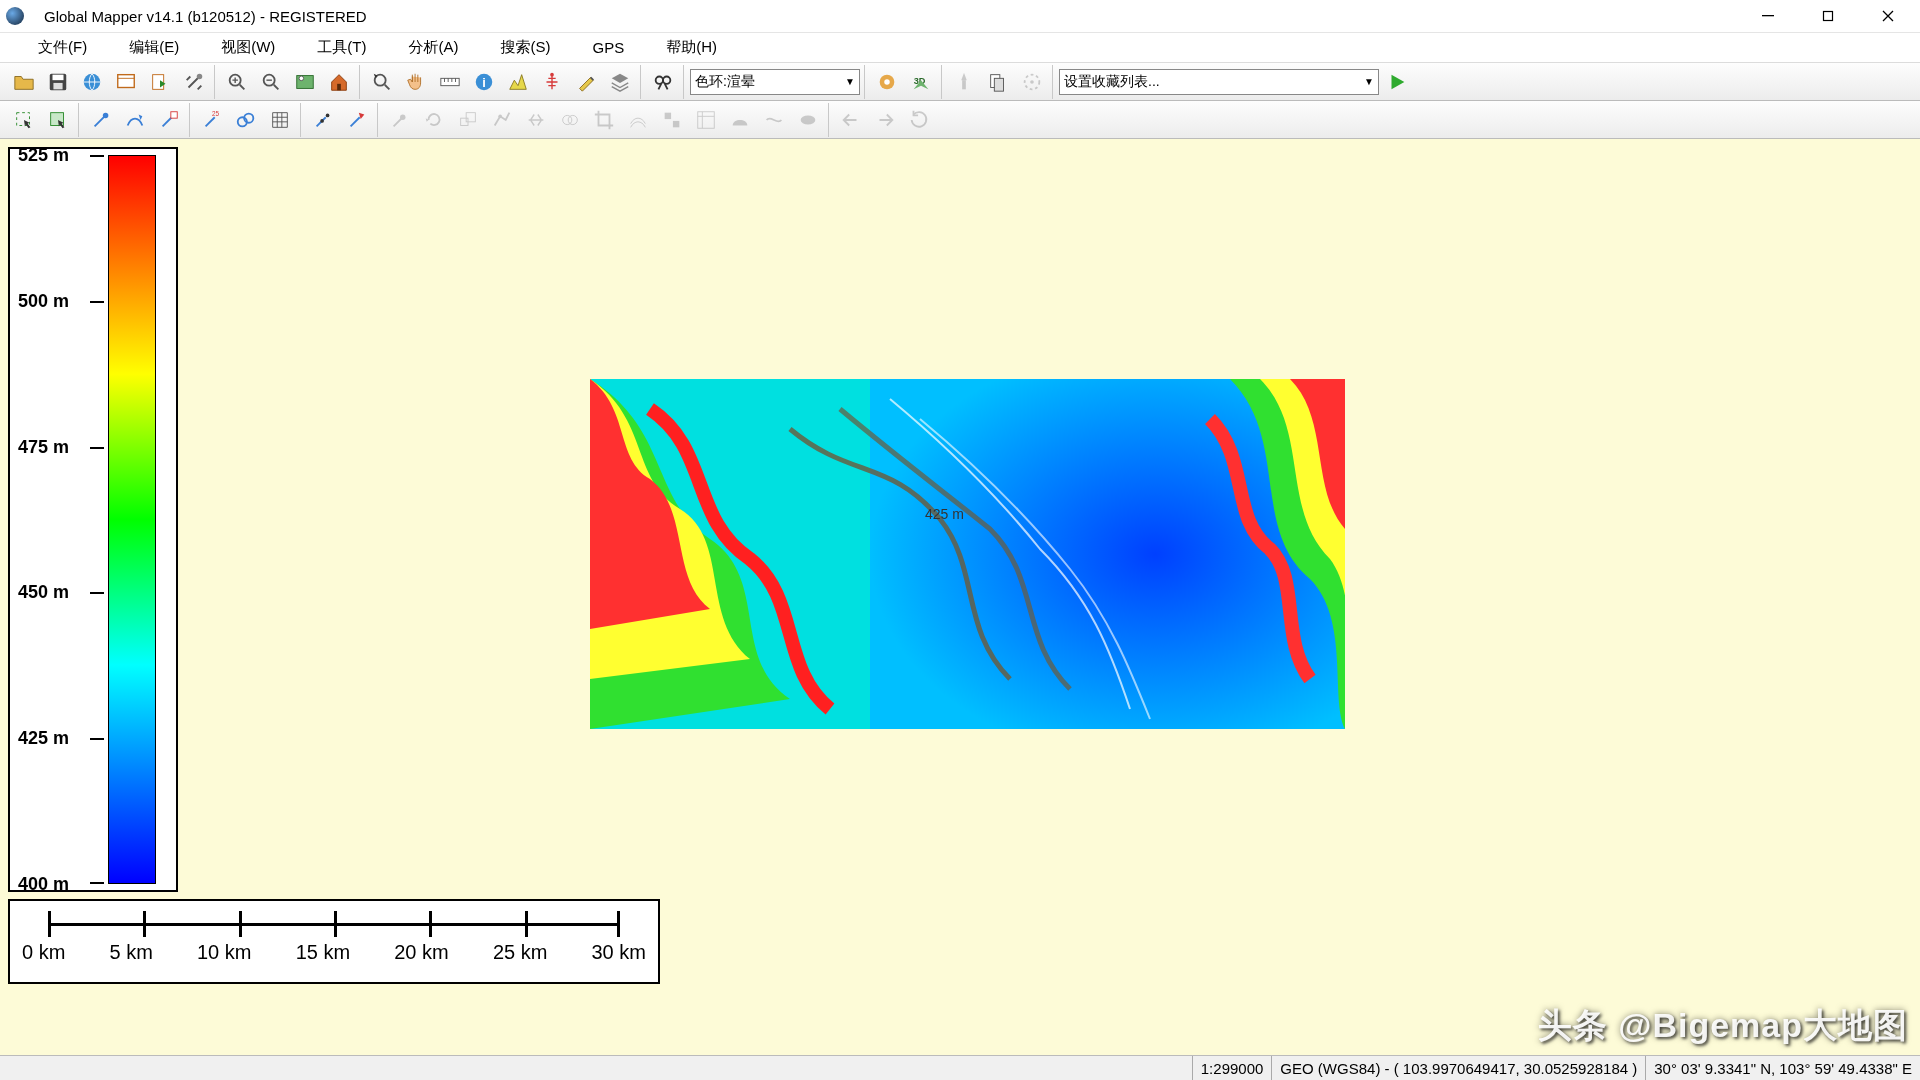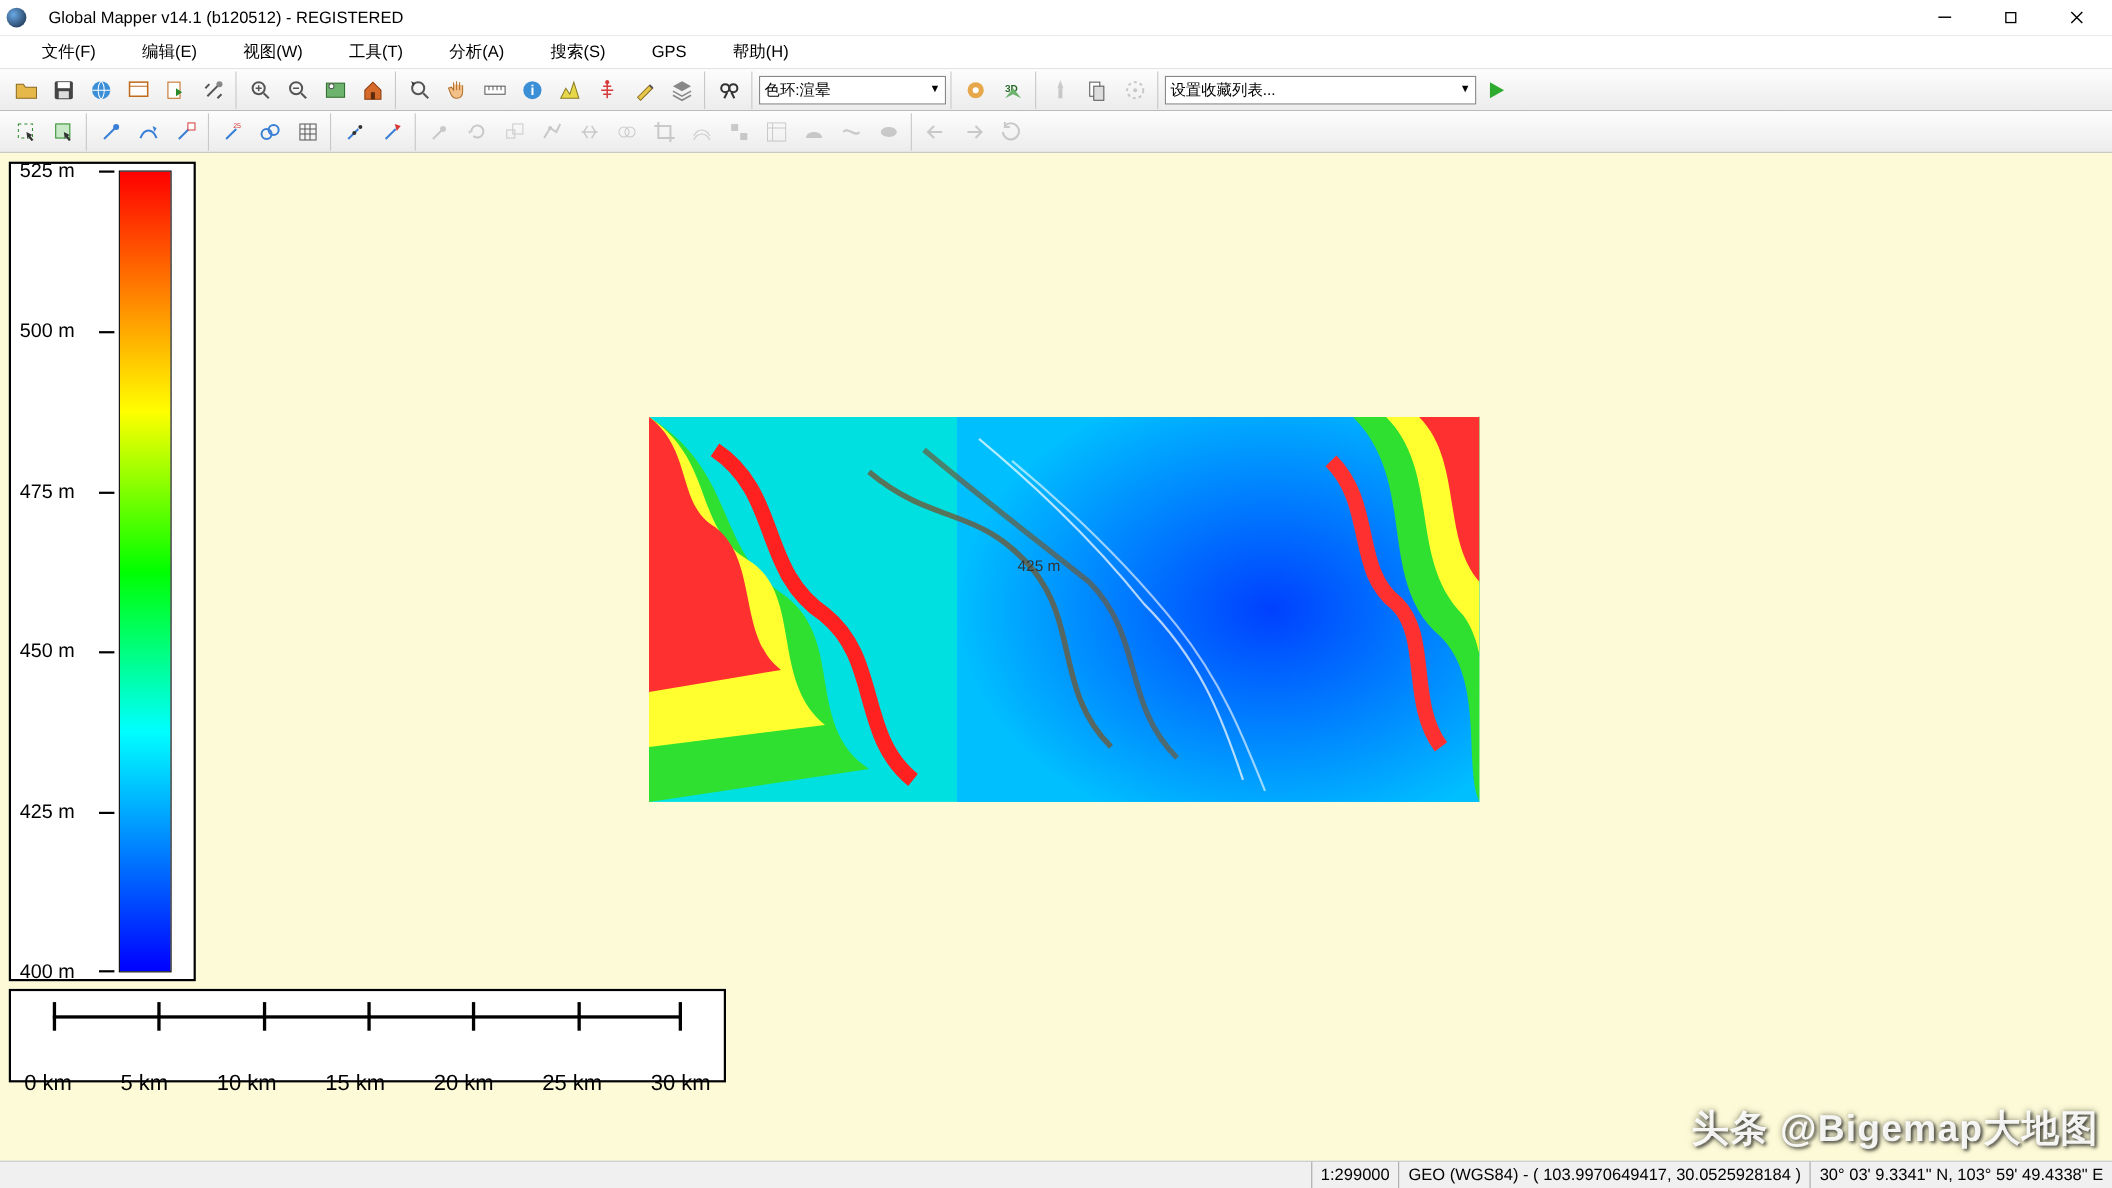--- a/index.html
+++ b/index.html
@@ -14,31 +14,31 @@
 .menu-item { padding: 3px 8px; cursor: default; margin-left: 26px; }
 .toolbar { height: 38px; background: linear-gradient(#fdfdfd,#ececec); border-bottom: 1px solid #bbb; display: flex; align-items: center; padding: 2px 4px; gap: 2px; }
 .tb-group { display: flex; align-items: center; gap: 2px; padding: 0 4px; border-right: 1px solid #c8c8c8; height: 34px; }
 .tb-btn { width: 32px; height: 32px; border: 1px solid transparent; border-radius: 3px; display: flex; align-items: center; justify-content: center; background: transparent; }
 .tb-btn svg { width: 22px; height: 22px; }
 .tb-btn.disabled { opacity: 0.4; }
 .tb-select { height: 26px; width: 170px; font-size: 14px; border: 1px solid #888; background: #fff; display:flex; align-items:center; padding:0 4px; justify-content:space-between;}
 .tb-select .arrow { font-size:10px; }
 .map-area { position: relative; width: 100%; height: calc(1080px - 33px - 30px - 38px - 38px - 25px); background: #fdfbd7; }
 .legend-box { position: absolute; left: 8px; top: 8px; width: 170px; height: 745px; border: 2px solid #000; background: #fff; padding: 6px 6px 6px 8px; }
-.legend-scale { position: relative; height: 100%; display: flex; }
+.legend-scale { position: relative; height: 100%; display: flex; font-weight: bold; }
 .legend-labels { position: relative; width: 72px; }
 .legend-labels span { position: absolute; left: 0; transform: translateY(-50%); font-size: 18px; }
 .legend-bar { width: 48px; height: 100%; background: linear-gradient(to bottom,#ff0000 0%,#ff7f00 15%,#ffff00 30%,#00ff00 50%,#00ffff 70%,#007fff 85%,#0000ff 100%); border:1px solid #000; }
 .legend-ticks { position: relative; width: 18px; }
 .legend-ticks span { position:absolute; left:0; width:14px; height:2px; background:#000; }
 .scale-box { position:absolute; left:8px; top:760px; width:652px; height:85px; border:2px solid #000; background:#fff; padding:8px 8px 0 8px; }
 .scale-line { position:relative; height:28px; }
 .scale-line .bar { position:absolute; left:30px; top:14px; right:30px; height:3px; background:#000; }
 .scale-line .tick { position:absolute; top:2px; width:3px; height:26px; background:#000; }
-.scale-labels { display:flex; justify-content:space-between; font-size:20px; padding:4px 4px 0 4px;margin-top:33px; }
+.scale-labels { display:flex; justify-content:space-between; font-size:20px; padding:4px 4px 0 4px; }
 .map-image { position:absolute; left:590px; top:240px; width:755px; height:350px; }
 .watermark { position:absolute; right:12px; bottom:6px; font-size:34px; font-weight:600; color:rgba(255,255,255,0.92); text-shadow:0 0 6px rgba(0,0,0,0.5),2px 2px 3px rgba(0,0,0,0.6); letter-spacing:1px;}
 .statusbar { height:25px; background:#f0f0f0; border-top:1px solid #bbb; display:flex; align-items:flex-start; font-size:15px; }
 .statusbar .spacer { flex:1; }
 .statusbar .cell { border-left:1px solid #aaa; padding:0 8px; height:100%; display:flex; align-items:center; white-space:nowrap; }
 .play-btn svg { fill:#2eaa2e; }
 </style>
 </head>
 <body>
 
@@ -234,21 +234,21 @@
         </svg>
       </div>
     <div class="tb-btn disabled">
         <svg viewBox="0 0 24 24">
           <circle cx="12" cy="12" r="8" fill="none" stroke="#888" stroke-width="2" stroke-dasharray="3"></circle>
           <circle cx="12" cy="12" r="2" fill="#888"></circle>
         </svg>
       </div>
   </div>
   <div class="tb-group" style="border-right:none">
-    <div class="tb-select" style="width:283px">
+    <div class="tb-select" style="width:320px">
         <span>设置收藏列表...</span>
         <span class="arrow">▼</span>
       </div>
     <div class="tb-btn play-btn">
         <svg viewBox="0 0 24 24">
           <path d="M6 4l14 8-14 8z"></path>
         </svg>
       </div>
   </div>
 </div>

